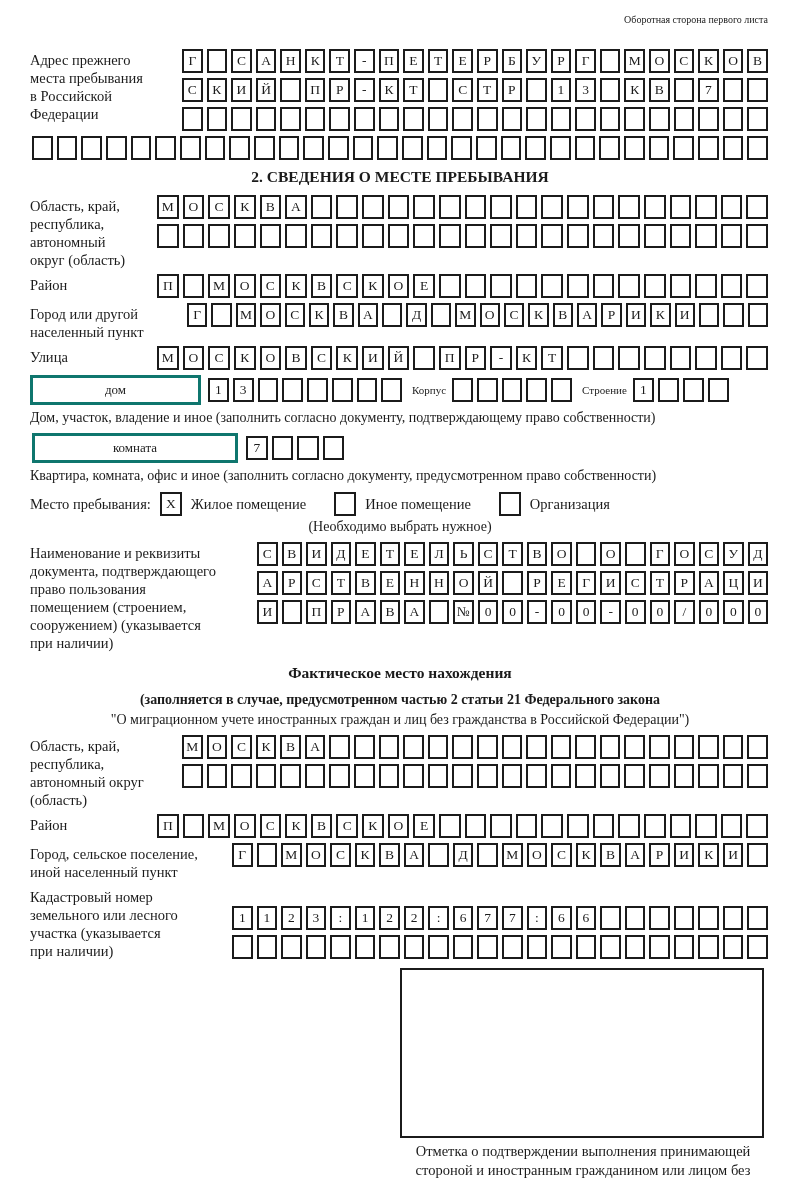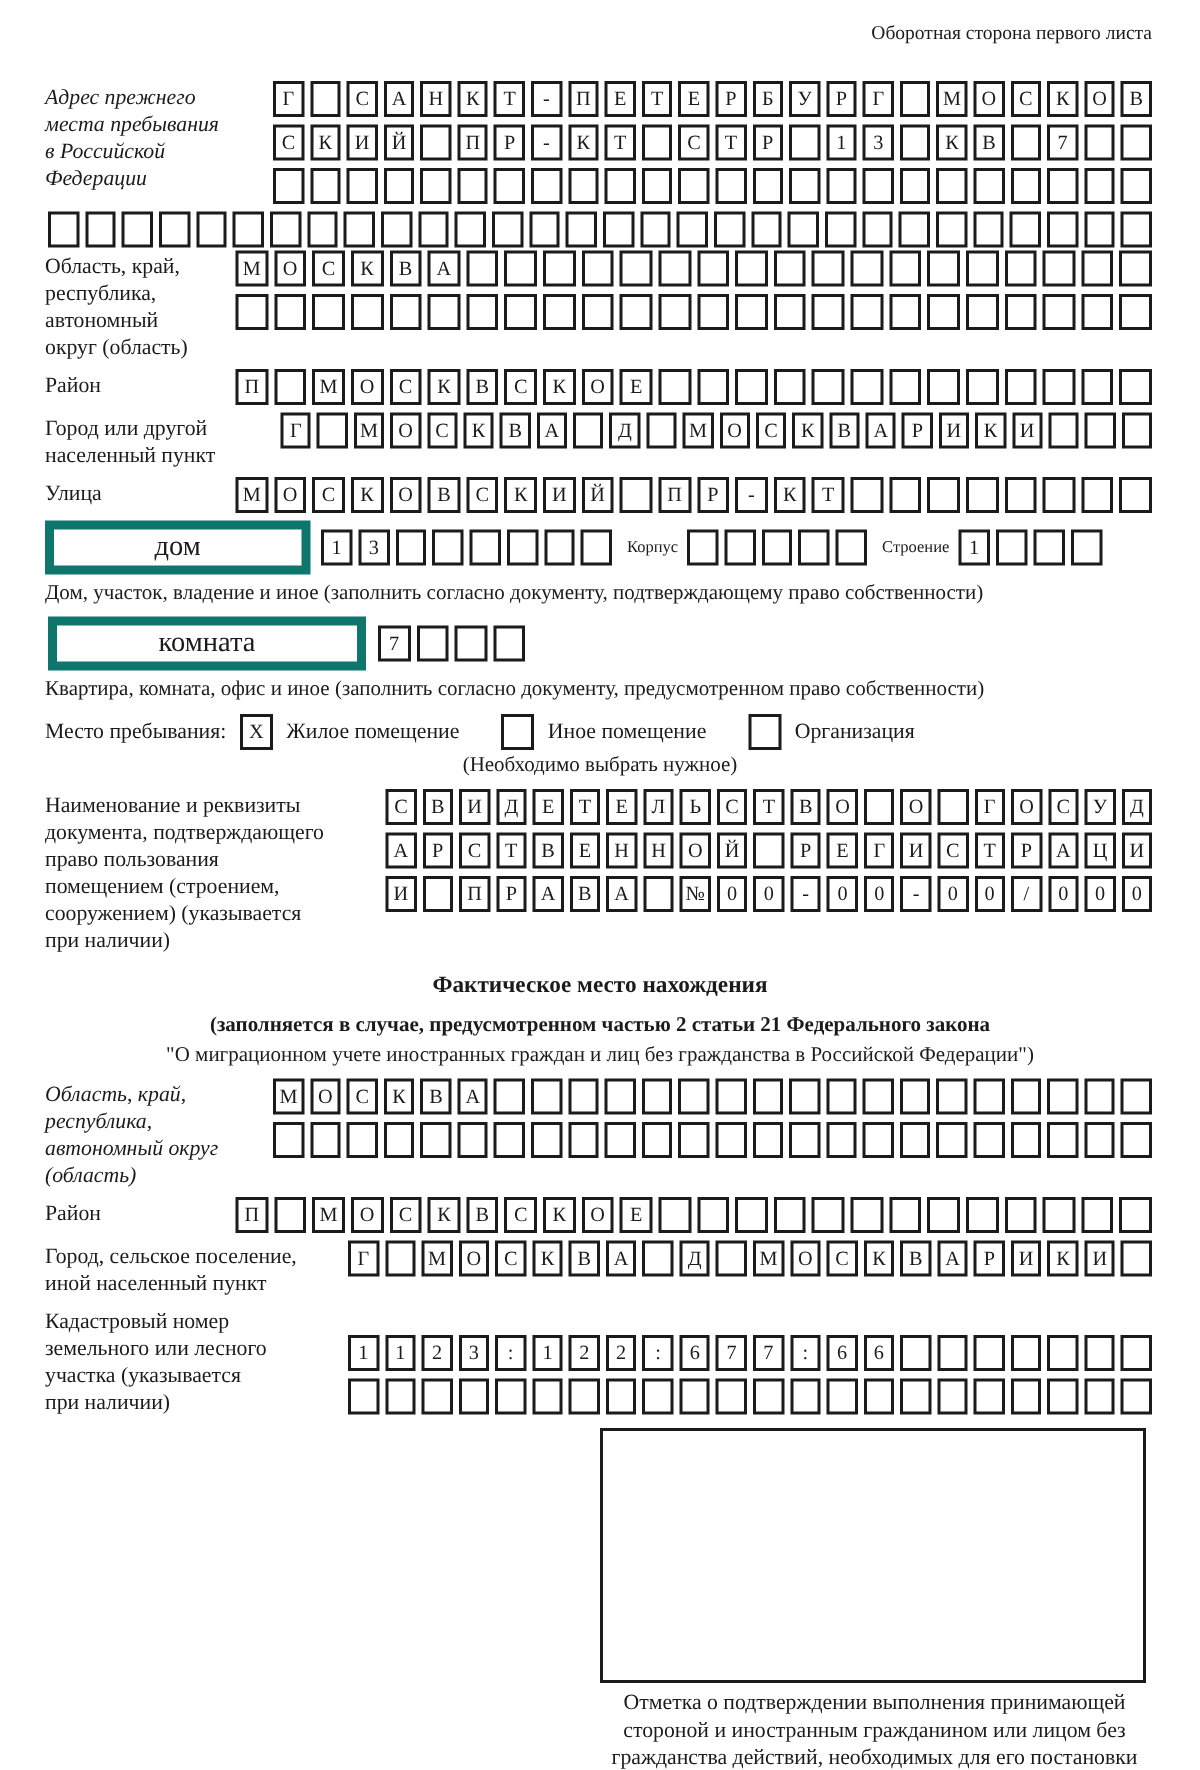--- a/index.html
+++ b/index.html
@@ -2,27 +2,27 @@
 <html><head>
 <meta charset="utf-8">
 <style>
   html,body{margin:0;padding:0;background:#fff;}
   body{
     width:800px;height:1180px;overflow:hidden;
     font-family:"Liberation Serif","DejaVu Serif",serif;
     color:#1b1b1b;
   }
   .page{position:relative;width:740px;margin:0 auto;padding-top:14px;}
-  .hdr{ text-align:right; font-size:13px; padding-right:2px; margin-bottom:24px;}
+  .hdr{ text-align:right; font-size:10px; padding-right:2px; margin-bottom:24px;}
 
   
   .field{display:flex;align-items:flex-start;margin-bottom:5px;}
   .label{flex:none;font-size:14.5px;line-height:18px;white-space:pre-line;padding-top:2px;}
   .lw125 .label{width:125px;}
-  .lw150 .label{width:150px;font-style:italic;}
+  .lw150 .label{width:150px;}
   .lw155 .label{width:155px;}
   .lw200 .label{width:200px;}
   .lw225 .label{width:225px;}
   .rows{flex:1;min-width:0;}
   .rows .boxes{margin-bottom:5px;}
   .rows .boxes:last-child{margin-bottom:0;}
 
   .boxes{flex:1;display:flex;min-width:0;}
   .cell{
     flex:1 1 0;height:24px;margin:0 2px;
@@ -32,22 +32,22 @@
   }
   .fullrow{margin-bottom:2px;}
 
   .note{font-size:14px;line-height:18px;margin-bottom:6px;}
   .center{text-align:center;}
   .sec-title{text-align:center;font-weight:bold;font-size:15.5px;margin:8px 0 9px 0;}
 
   
   .hrow{display:flex;align-items:center;margin-bottom:4px;}
   .widebox{
-    flex:none;height:24px;border:6px solid #0f766e;box-sizing:content-box;
-    display:flex;align-items:center;justify-content:center;font-size:19px;text-align:right;
+    flex:none;height:24px;border:3px solid #0f766e;box-sizing:content-box;
+    display:flex;align-items:center;justify-content:center;font-size:13px;text-align:right;
   }
   .wb-dom{width:165px;}
   .wb-kv{width:200px;}
   .inline-label{flex:none;font-size:11px;padding:0 4px 0 8px;}
   .g8{flex:none;width:198px;}
   .g5{flex:none;width:124px;}
   .g4{flex:none;width:100px;}
   .g4b{flex:none;width:102px;}
 
   
@@ -183,20 +183,21 @@
       <span class="cell"></span>
       <span class="cell"></span>
       <span class="cell"></span>
       <span class="cell"></span>
       <span class="cell"></span>
       <span class="cell"></span>
       <span class="cell"></span>
       <span class="cell"></span>
     </div>
 
+  <div class="sec-title">2. СВЕДЕНИЯ О МЕСТЕ ПРЕБЫВАНИЯ</div>
 
   <div class="field lw125">
     <div class="label">Область, край,
 республика,
 автономный
 округ (область)</div>
     <div class="rows">
       <div class="boxes">
           <span class="cell filled">М</span>
           <span class="cell filled">О</span>

